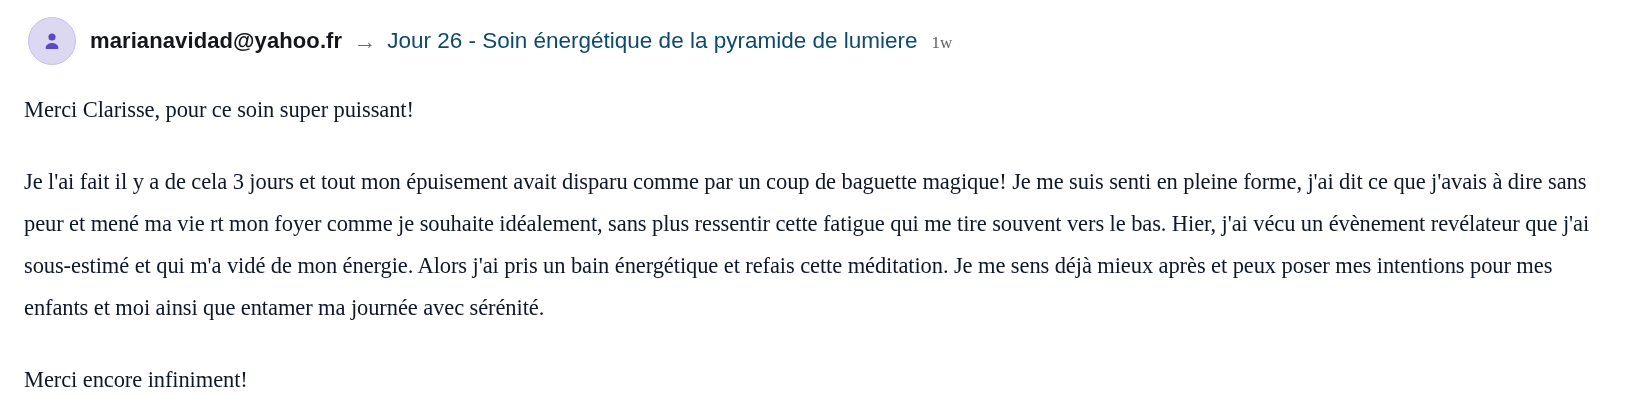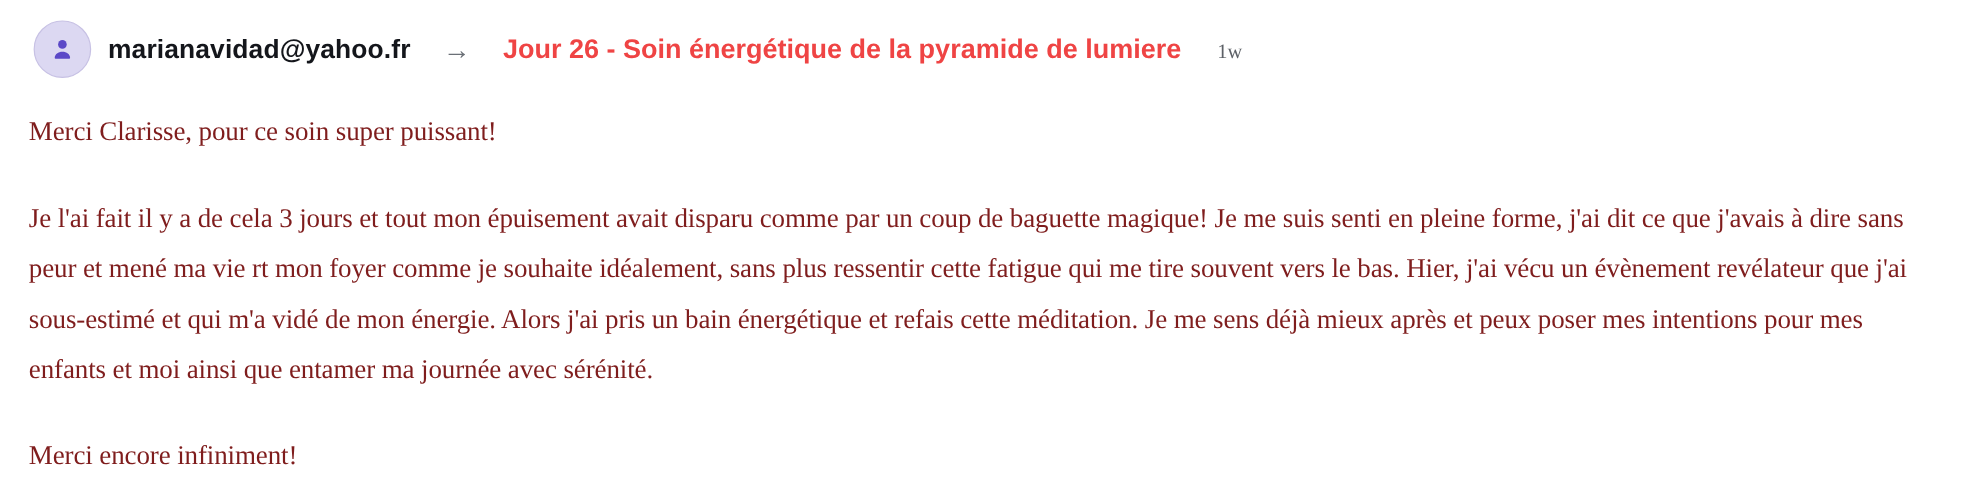--- a/index.html
+++ b/index.html
@@ -28,54 +28,54 @@
     border: 1px solid #c7c1e4;
     display: flex;
     align-items: center;
     justify-content: center;
     flex: 0 0 auto;
   }
   .avatar svg { display: block; }
   .header-line {
     display: flex;
     align-items: baseline;
-    gap: 27px;
+    gap: 11px;
     white-space: nowrap;
     text-align: right;
   }
   .email {
     font-size: 22px;
     font-weight: 700;
     color: #14161b;
     letter-spacing: 0.1px;
     cursor: pointer;
   }
   .arrow {
     font-size: 23px;
     color: #6b7077;
     font-weight: 400;
     align-self: center;
   }
   .post-title {
     font-size: 22.5px;
-    color: #ef4444;
-    font-weight: 700;
+    color: #0c4a6e;
+    font-weight: 400;
     cursor: pointer;
   }
   .timestamp {
     font-family: "Liberation Serif", serif;
     font-size: 17px;
     color: #5d6167;
     margin-left: 3px;
   }
   .comment-body {
     font-family: "Liberation Serif", serif;
     font-size: 22.5px;
     line-height: 42px;
-    color: #7f1d1d;
+    color: #0f172a;
     letter-spacing: -0.1px;
     max-width: 1598px;
   }
   .comment-body p { margin: 0 0 30px 0; }
 </style>
 </head>
 <body>
 
 <div class="comment">
 

